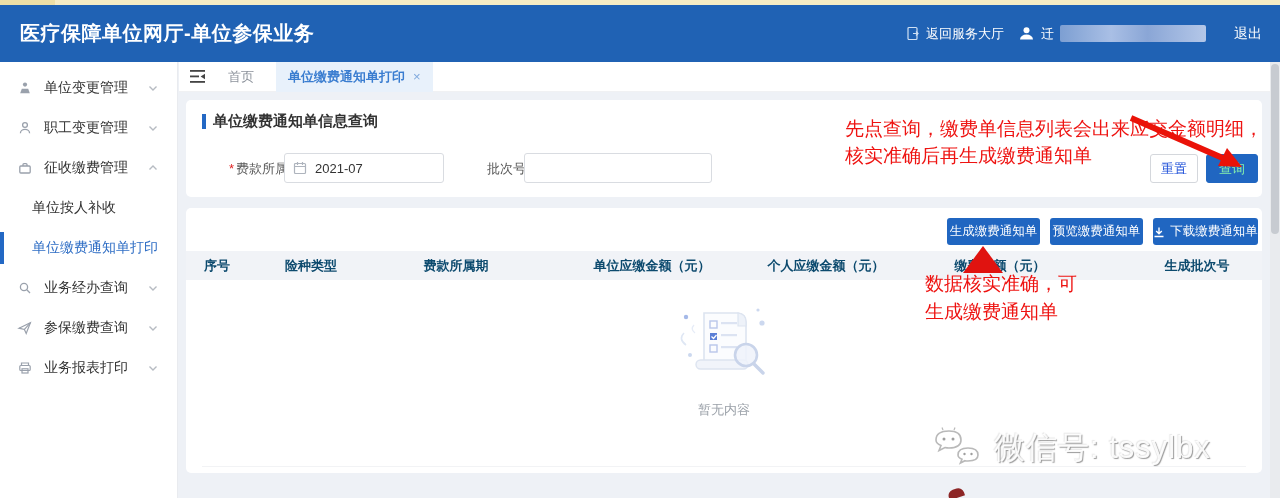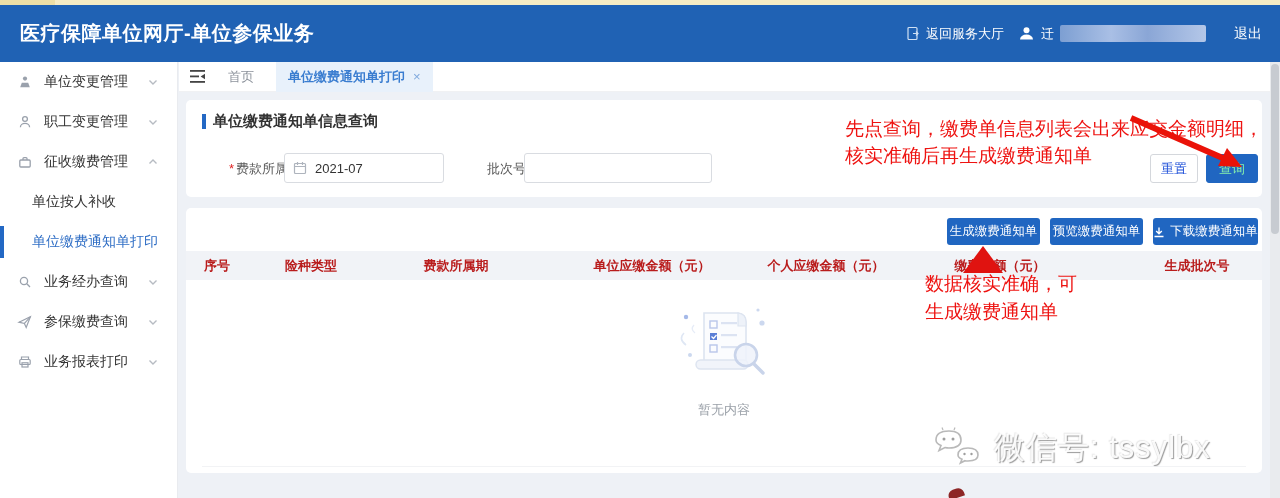--- a/index.html
+++ b/index.html
@@ -13,21 +13,21 @@
   .hdr{position:absolute;left:0;top:5px;width:1280px;height:57px;background:#2062b4;color:#fff;
        display:flex;align-items:center;}
   .hdr-title{font-size:20px;font-weight:bold;margin-left:20px;letter-spacing:.5px;}
   .hdr-right{position:absolute;right:18px;top:0;height:57px;display:flex;align-items:center;gap:14px;font-size:13px;}
   .hdr-item{display:flex;align-items:center;gap:6px;cursor:pointer;}
   .redact{width:146px;height:17px;border-radius:2px;
           background:linear-gradient(90deg,#7d9fd2,#a9bfe5 35%,#8aa6d6 60%,#b4c7e8);}
   .hdr-logout{margin-left:14px;font-size:14px;cursor:pointer;}
   
   .sidebar{position:absolute;left:0;top:62px;width:178px;height:436px;background:#fff;
-           border-right:1px solid #e9ebef;}
+           border-right:1px solid #e9ebef;padding-top:6px;}
   .side-item{position:relative;height:40px;display:flex;align-items:center;font-size:14px;color:#333;cursor:pointer;}
   .side-item .mi{position:absolute;left:17px;width:16px;height:16px;color:#9aa1ac;}
   .side-item .lbl{position:absolute;left:44px;white-space:nowrap;}
   .side-item .chev{position:absolute;right:18px;width:12px;height:12px;color:#b6bbc2;}
   .sub-item{position:relative;height:40px;display:flex;align-items:center;font-size:14px;color:#333;cursor:pointer;}
   .sub-item .lbl{position:absolute;left:32px;white-space:nowrap;}
   .sub-item.active{color:#2f6ec5;}
   .sub-item.active::before{content:"";position:absolute;left:0;top:4px;bottom:4px;width:4px;background:#2368c4;}
   
   .tabbar{position:absolute;left:179px;top:62px;width:1101px;height:30px;background:#fff;
@@ -54,21 +54,21 @@
   .btn{position:absolute;height:29px;border-radius:3px;font-size:13px;display:flex;align-items:center;
        justify-content:center;cursor:pointer;}
   .btn-plain{background:#fff;border:1px solid #d4d7dc;color:#1d4ed8;}
   .btn-blue{background:#2066c1;border:1px solid #2066c1;color:#86efac;}
   
   .tbtn{position:absolute;top:10px;height:27px;background:#2066c1;color:#fff;border-radius:3px;
         font-size:12.5px;display:flex;align-items:center;justify-content:center;gap:5px;cursor:pointer;}
   .dl-ic{width:12px;height:12px;}
   
   .thead{position:absolute;left:0;top:43px;width:1076px;height:29px;background:#f1f3f7;}
-  .th{position:absolute;top:0;height:29px;display:flex;align-items:center;font-size:13px;font-weight:bold;color:#b91c1c;white-space:nowrap;}
+  .th{position:absolute;top:0;height:29px;display:flex;align-items:center;font-size:13px;font-weight:bold;color:#0c4a6e;white-space:nowrap;}
   .th.c{transform:translateX(-50%);}
   
   .empty-wrap{position:absolute;left:0;top:95px;width:1076px;text-align:center;}
   .empty-text{margin-top:14px;font-size:13px;color:#9aa0a8;}
   .divider{position:absolute;left:16px;right:16px;top:258px;height:1px;background:#f2f3f5;}
   
   .anno{position:absolute;color:#ee1311;font-size:19px;line-height:27px;white-space:nowrap;z-index:30;}
   .arrow-svg{position:absolute;left:1128px;top:114px;z-index:31;pointer-events:none;}
   .tri{position:absolute;left:963px;top:246px;width:0;height:0;z-index:31;
        border-left:20px solid transparent;border-right:20px solid transparent;border-bottom:27px solid #e01310;}

